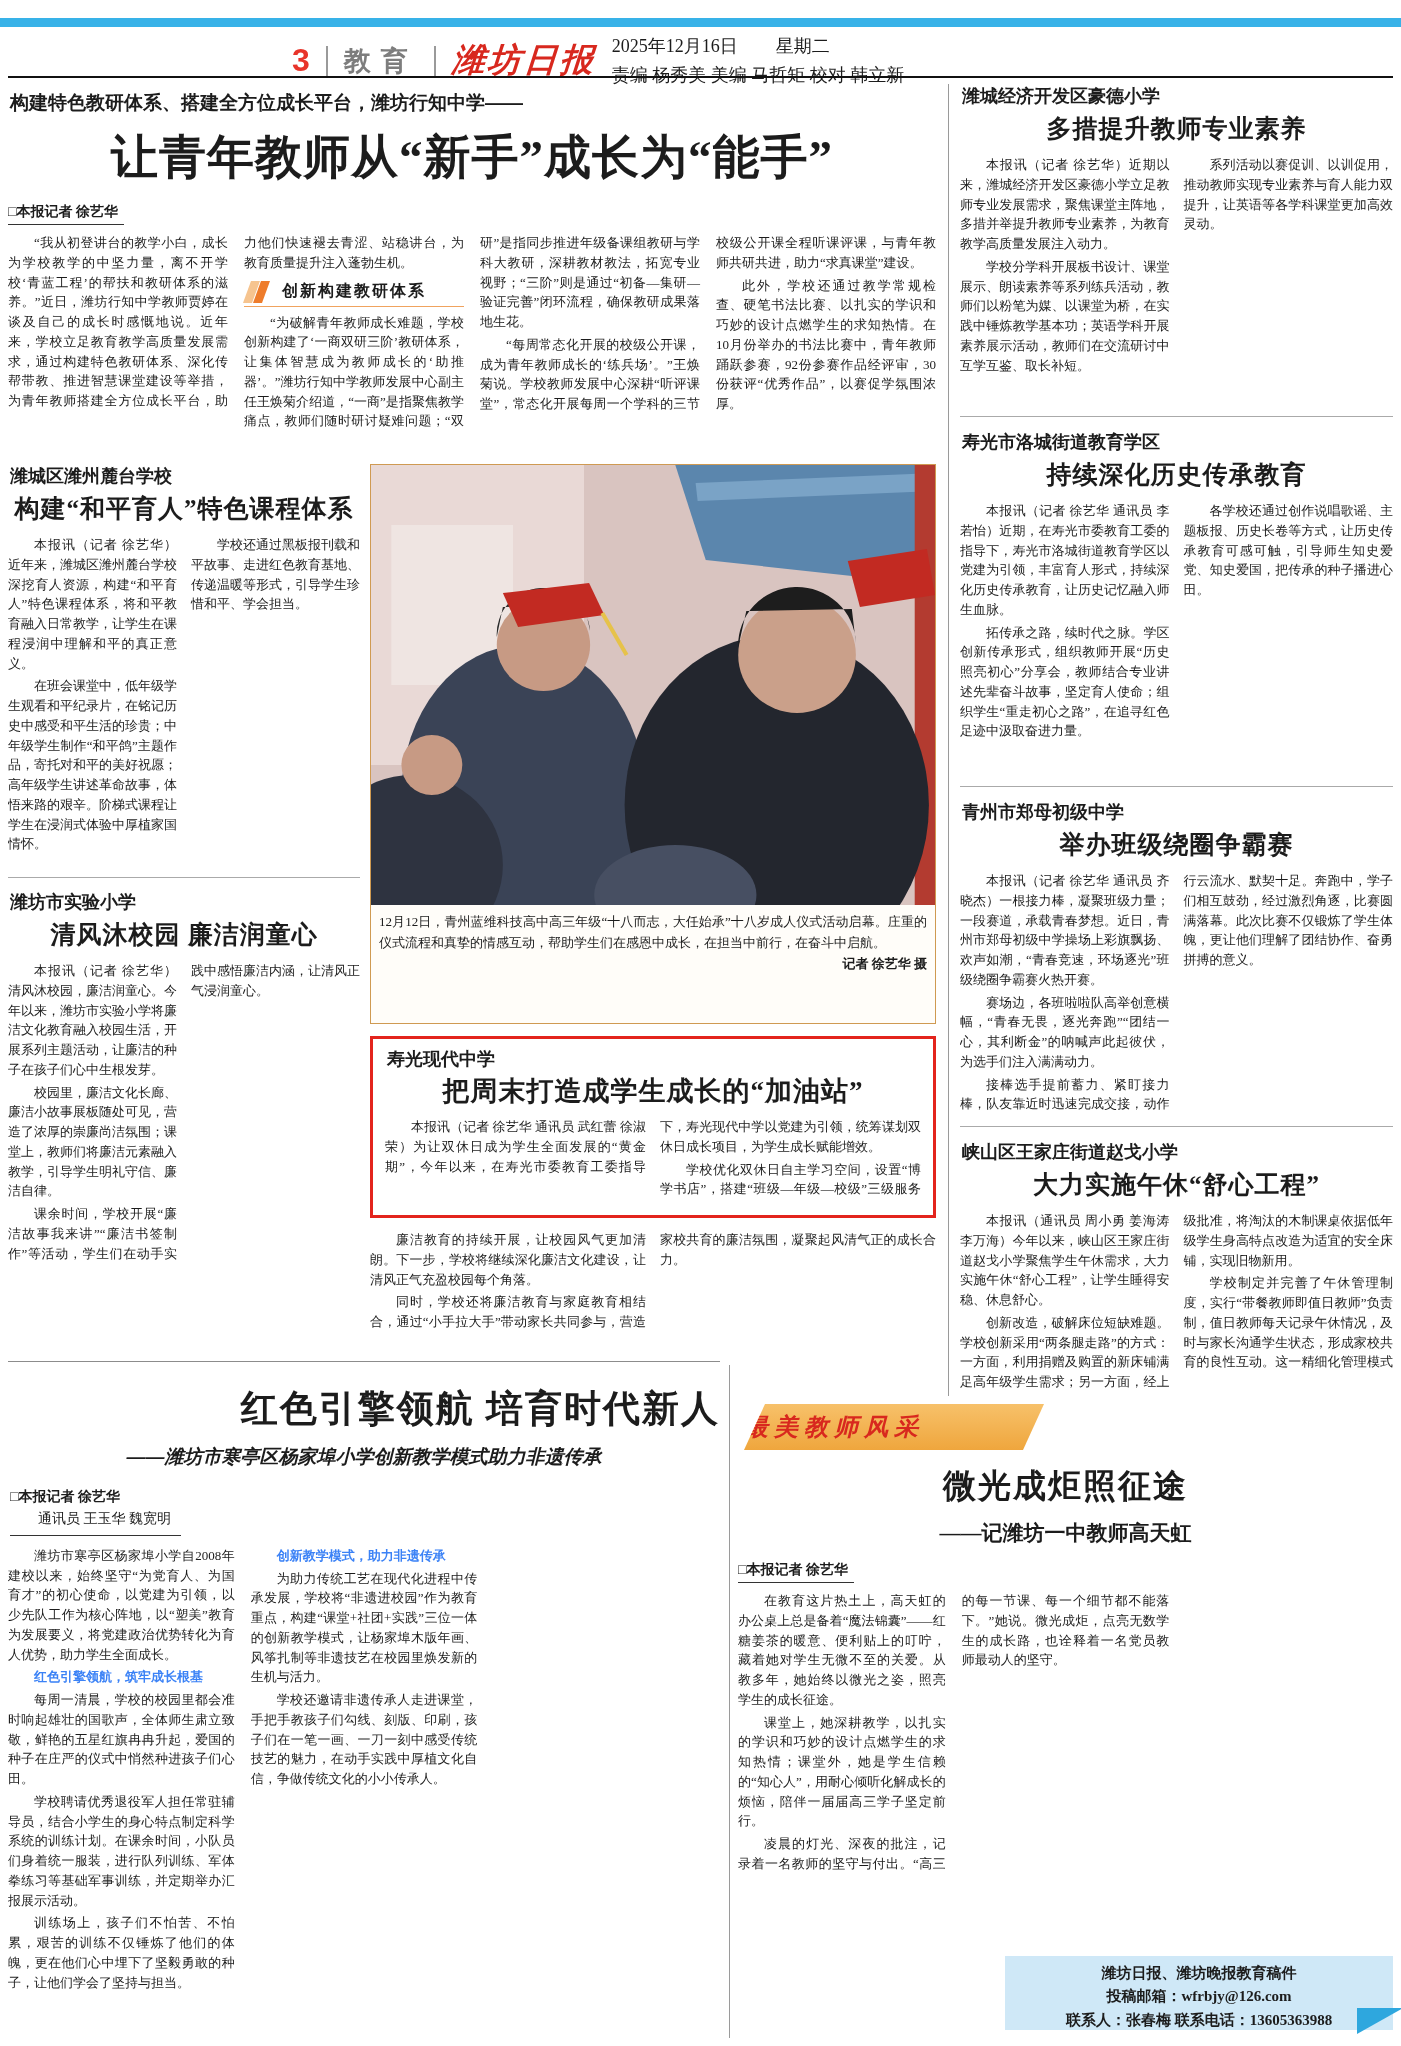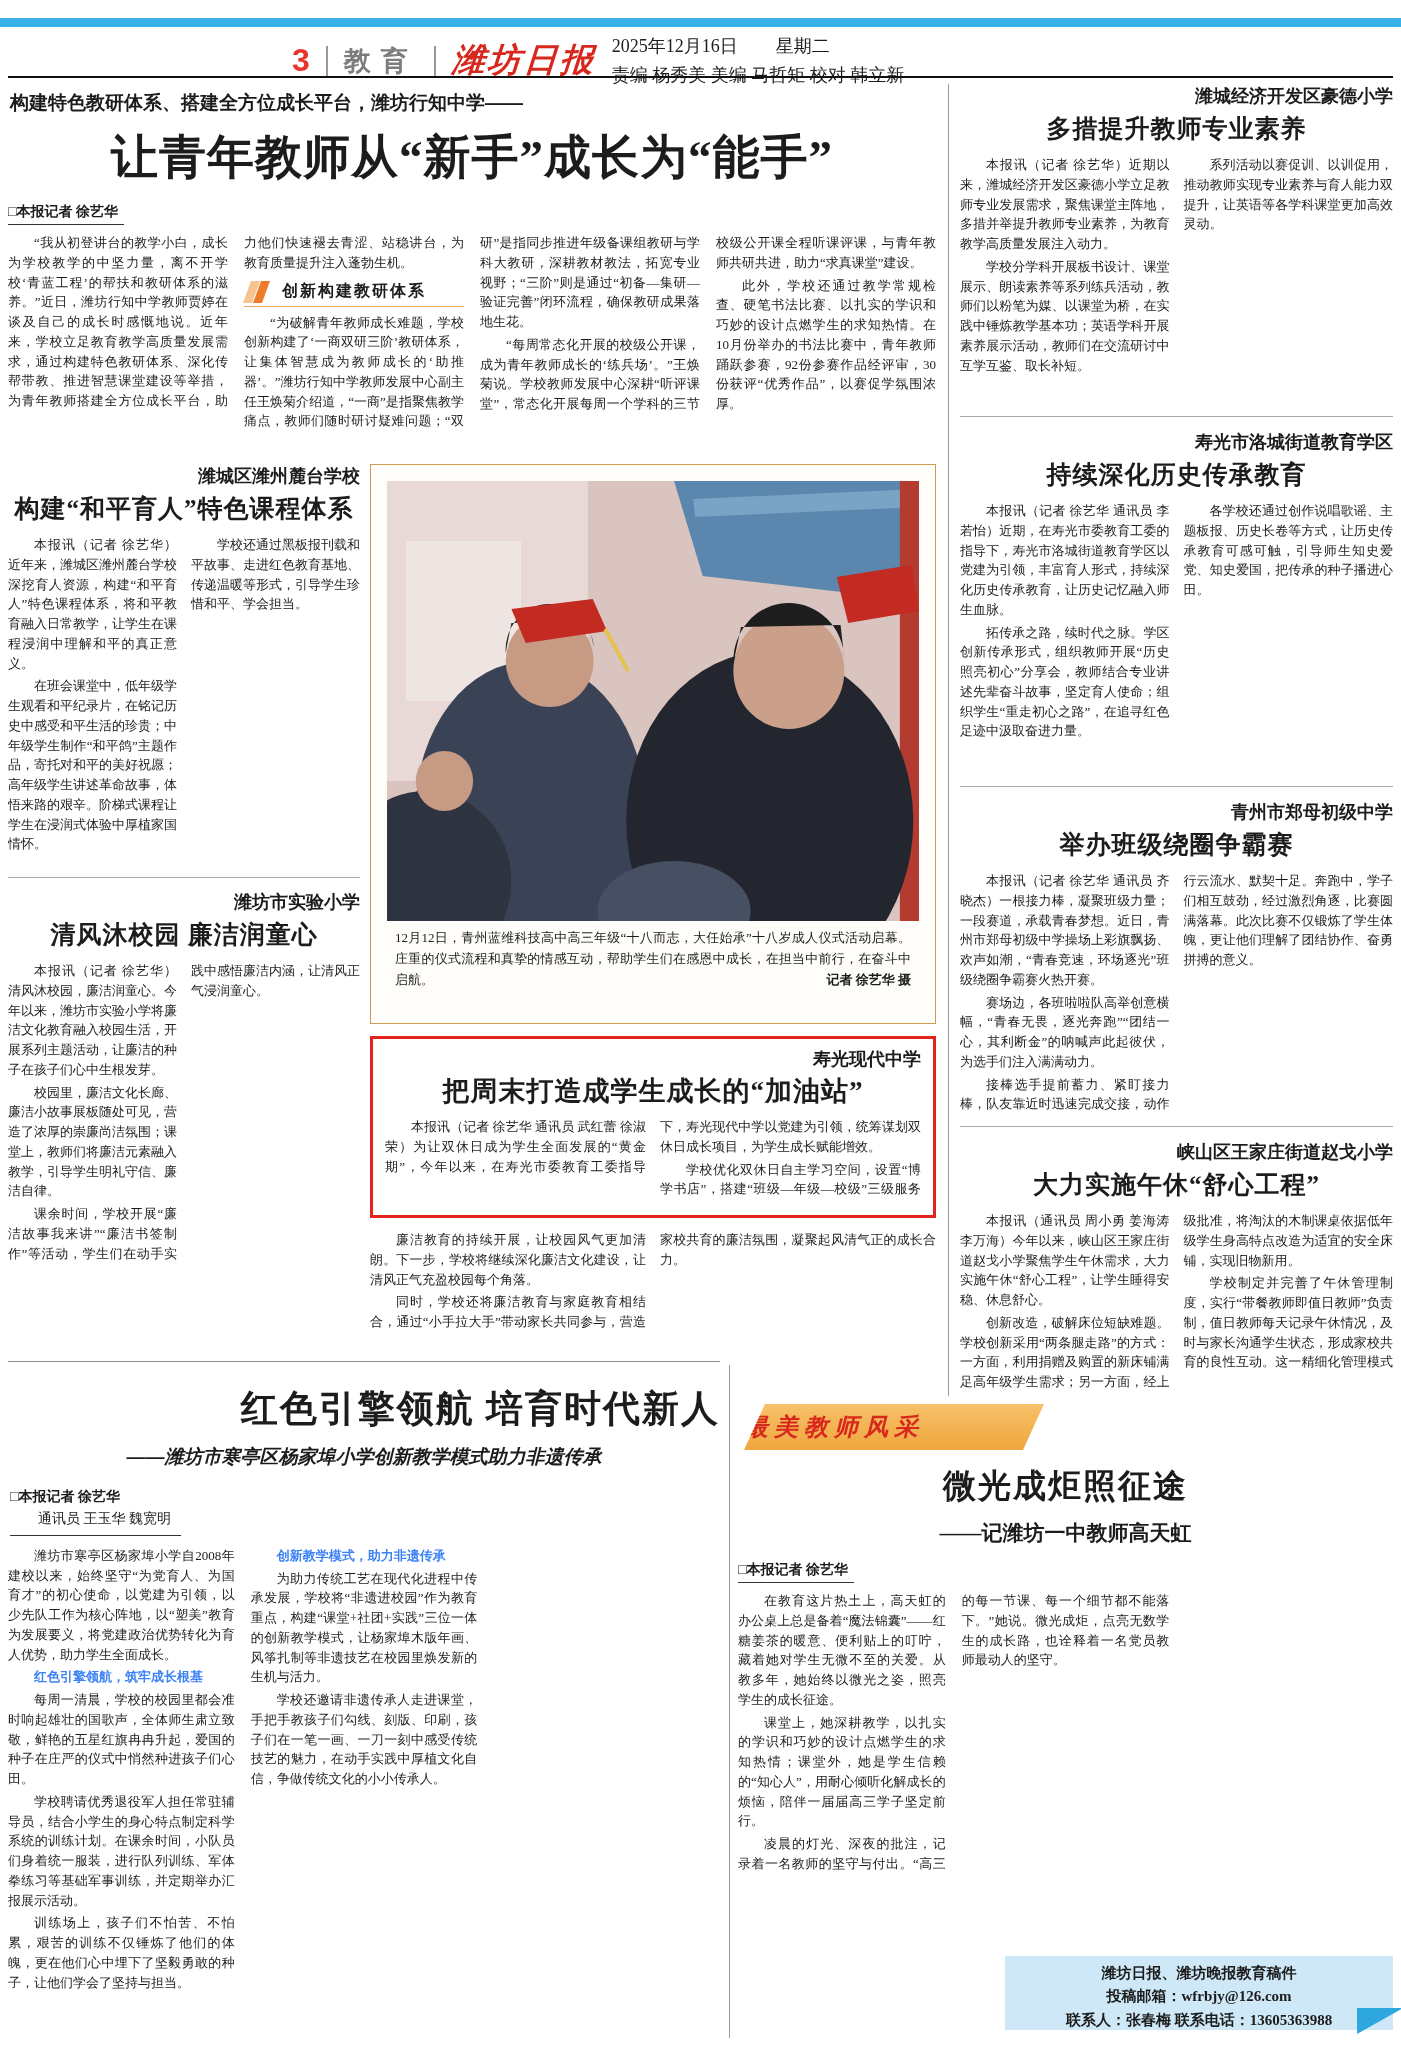--- a/index.html
+++ b/index.html
@@ -29,27 +29,27 @@
   .lead .headline{font-size:47px;font-weight:bold;text-align:center;letter-spacing:1px;margin:0 0 14px 0;}
   .cols4{height:212px;column-count:4;column-gap:16px;column-fill:auto;overflow:hidden;}
   .subhead{display:flex;align-items:center;gap:8px;margin:8px 0 6px 0;border-bottom:1px solid #f0a35e;padding-bottom:3px;break-inside:avoid;}
   .slash{position:relative;width:30px;height:22px;flex:none;}
   .slash i{position:absolute;top:0;display:block;width:9px;height:22px;transform:skewX(-20deg);}
   .slash i.l{left:3px;background:#f6c48f;}
   .slash i.d{left:13px;background:#ee7c2b;}
   .subhead b{font-size:16px;letter-spacing:2px;font-family:"Liberation Sans",sans-serif;}
   
   .mid-left{position:absolute;left:0;top:380px;width:352px;height:896px;}
-  .school{font-size:18px;font-weight:bold;margin:0 0 4px 2px;text-align:right;}
+  .school{font-size:18px;font-weight:bold;margin:0 0 4px 2px;}
   .art-h2{font-size:25px;font-weight:bold;text-align:center;letter-spacing:1px;margin:0 0 10px 0;}
   .cols2{column-count:2;column-gap:14px;column-fill:auto;overflow:hidden;}
   .mid-sep{width:100%;height:1px;background:#aaa;margin:12px 0;}
   .lulutai-body{height:330px;}
   .exp-body{height:330px;}
-  .photo-box{position:absolute;left:362px;top:380px;width:566px;height:560px;border:1px solid #cf9a52;padding:16px;box-sizing:border-box;background:#fffdf9;}
+  .photo-box{position:absolute;left:362px;top:380px;width:566px;height:560px;border:1px solid #cf9a52;padding:0;box-sizing:border-box;background:#fffdf9;}
   .photo{width:100%;height:440px;display:block;}
   .caption{font-size:13px;line-height:1.6;text-align:justify;padding:7px 8px 0 8px;}
   .caption .cred{float:right;font-weight:bold;}
   .red-box{position:absolute;left:362px;top:952px;width:566px;height:182px;border:3px solid #e3241d;padding:8px 12px;box-sizing:border-box;}
   .red-box .school{margin-bottom:2px;}
   .red-box .art-h2{font-size:27px;margin-bottom:8px;}
   .red-box .cols2{height:84px;}
   .cont{position:absolute;left:362px;top:1146px;width:566px;height:128px;}
   .cont .cols2{height:128px;}
   

